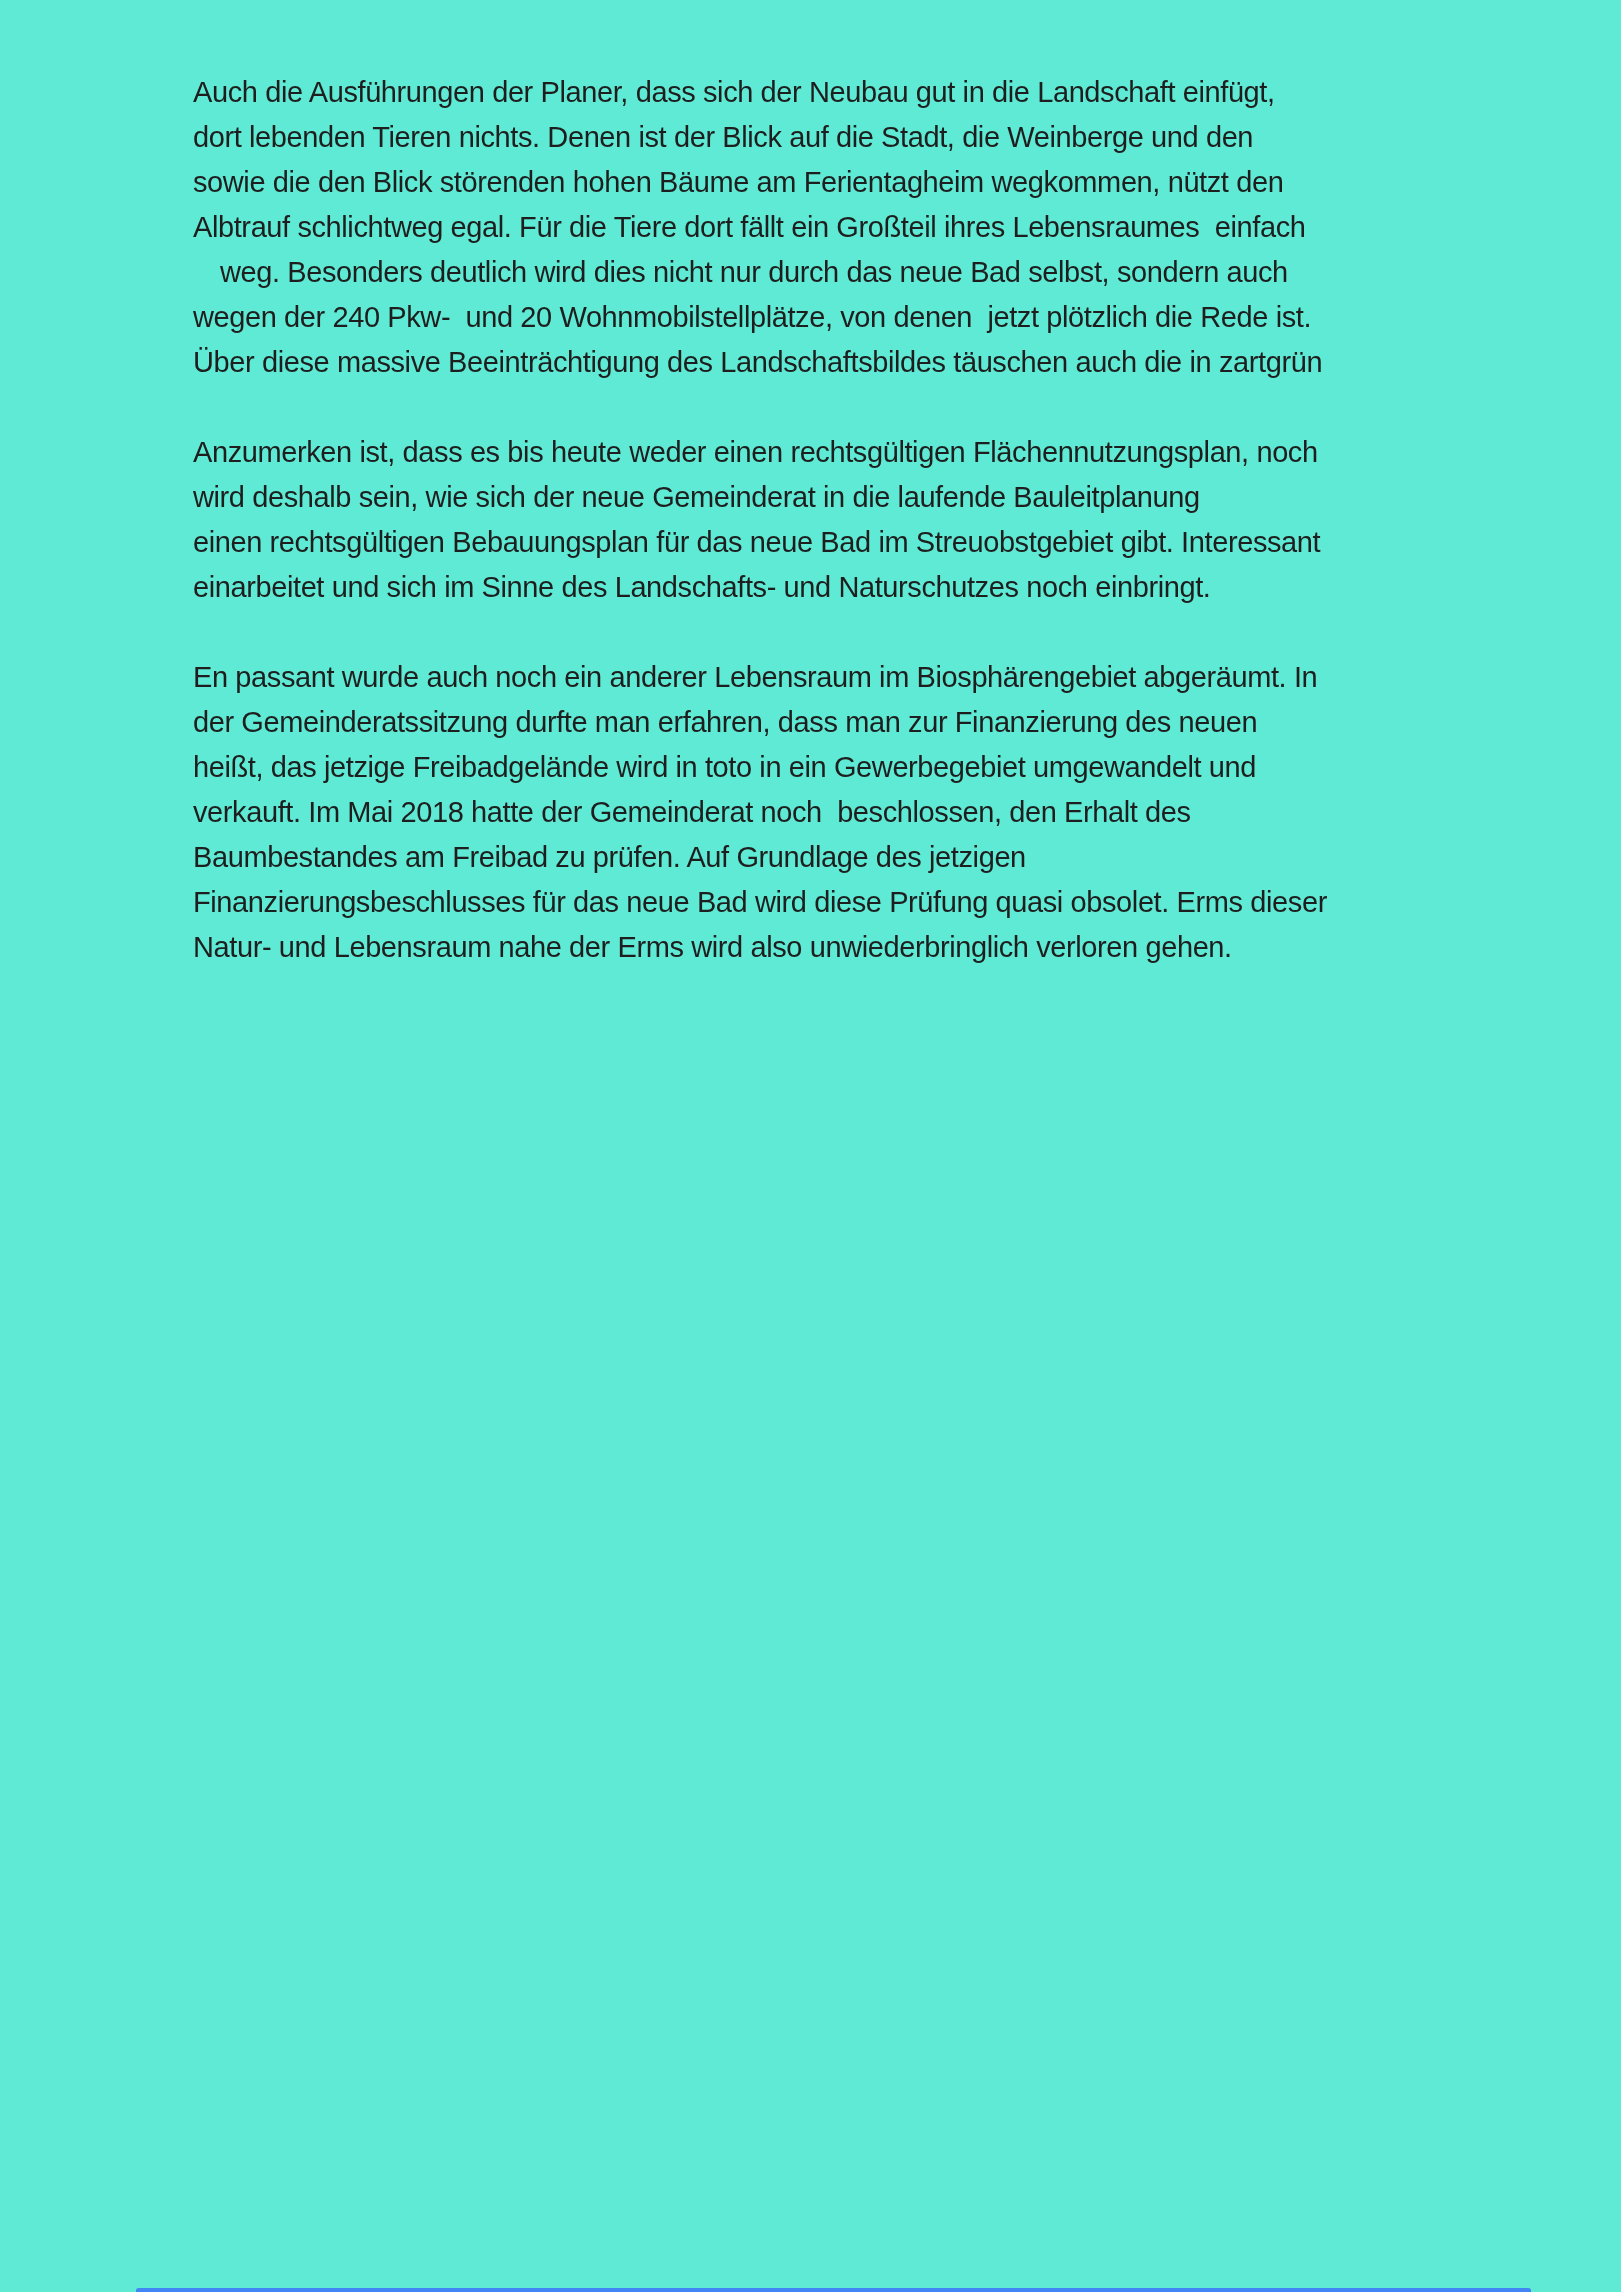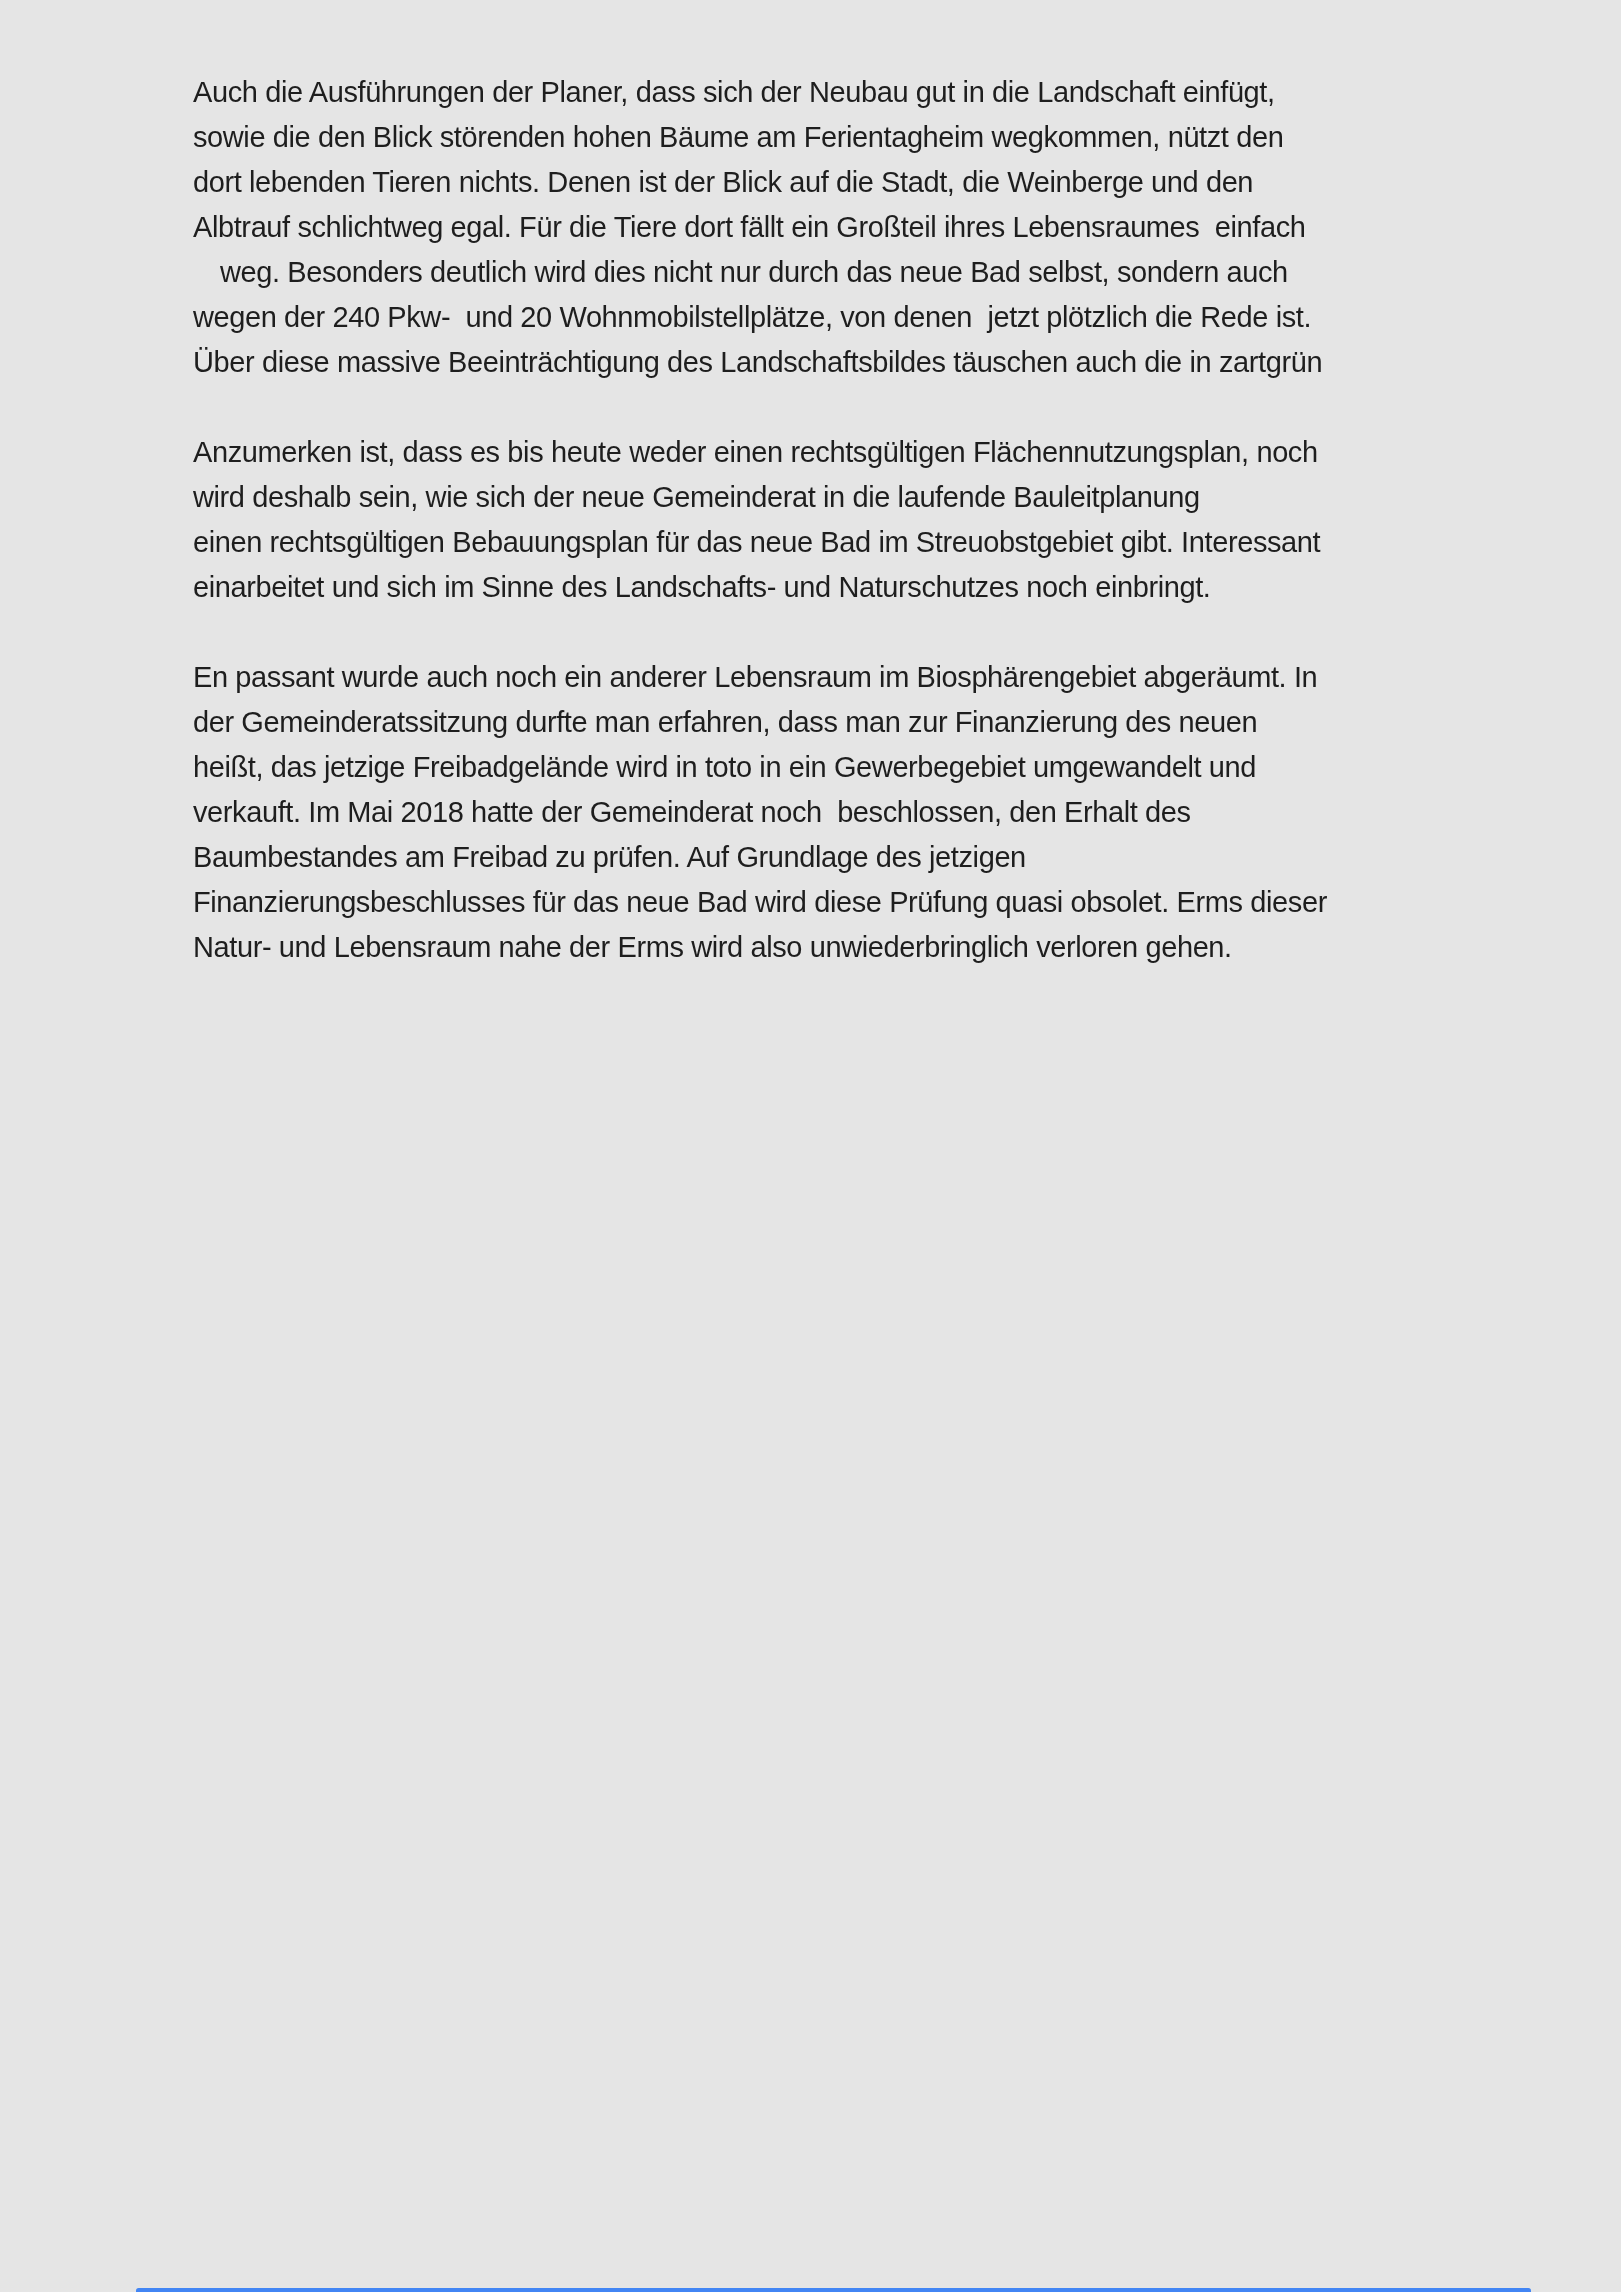--- a/index.html
+++ b/index.html
@@ -4,21 +4,21 @@
 <style>
   html, body {
     margin: 0;
     padding: 0;
     background: #ffffff;
   }
   .page {
     position: relative;
     width: 1621px;
     height: 2293px;
-    background: #e5e5e5;
+    background: #5eead4;
     overflow: hidden;
     font-family: "Liberation Sans", sans-serif;
   }
   .doc-content {
     position: absolute;
     top: 70px;
     left: 193px;
     width: 1290px;
     color: #1e1e1e;
   }
@@ -43,22 +43,22 @@
   }
 </style>
 </head>
 <body>
 
 <div class="page">
   <div class="doc-content">
 
     <div class="paragraph">
       <span class="line" style="color: rgb(30, 30, 30);">Auch die Ausführungen der Planer, dass sich der Neubau gut in die Landschaft einfügt,</span>
+      <span class="line" style="color: rgb(30, 30, 30);">dort lebenden Tieren nichts. Denen ist der Blick auf die Stadt, die Weinberge und den</span>
       <span class="line" style="color: rgb(30, 30, 30);">sowie die den Blick störenden hohen Bäume am Ferientagheim wegkommen, nützt den</span>
-      <span class="line" style="color: rgb(30, 30, 30);">dort lebenden Tieren nichts. Denen ist der Blick auf die Stadt, die Weinberge und den</span>
       <span class="line" style="color: rgb(30, 30, 30);">Albtrauf schlichtweg egal. Für die Tiere dort fällt ein Großteil ihres Lebensraumes  einfach</span>
       <span class="line" style="color: rgb(30, 30, 30); margin-left: 27px;">weg. Besonders deutlich wird dies nicht nur durch das neue Bad selbst, sondern auch</span>
       <span class="line" style="color: rgb(30, 30, 30);">wegen der 240 Pkw-  und 20 Wohnmobilstellplätze, von denen  jetzt plötzlich die Rede ist.</span>
       <span class="line" style="color: rgb(30, 30, 30);">Über diese massive Beeinträchtigung des Landschaftsbildes täuschen auch die in zartgrün</span>
     </div>
 
     <div class="paragraph">
       <span class="line" style="color: rgb(30, 30, 30);">Anzumerken ist, dass es bis heute weder einen rechtsgültigen Flächennutzungsplan, noch</span>
       <span class="line" style="color: rgb(30, 30, 30);">wird deshalb sein, wie sich der neue Gemeinderat in die laufende Bauleitplanung</span>
       <span class="line" style="color: rgb(30, 30, 30);">einen rechtsgültigen Bebauungsplan für das neue Bad im Streuobstgebiet gibt. Interessant</span>

